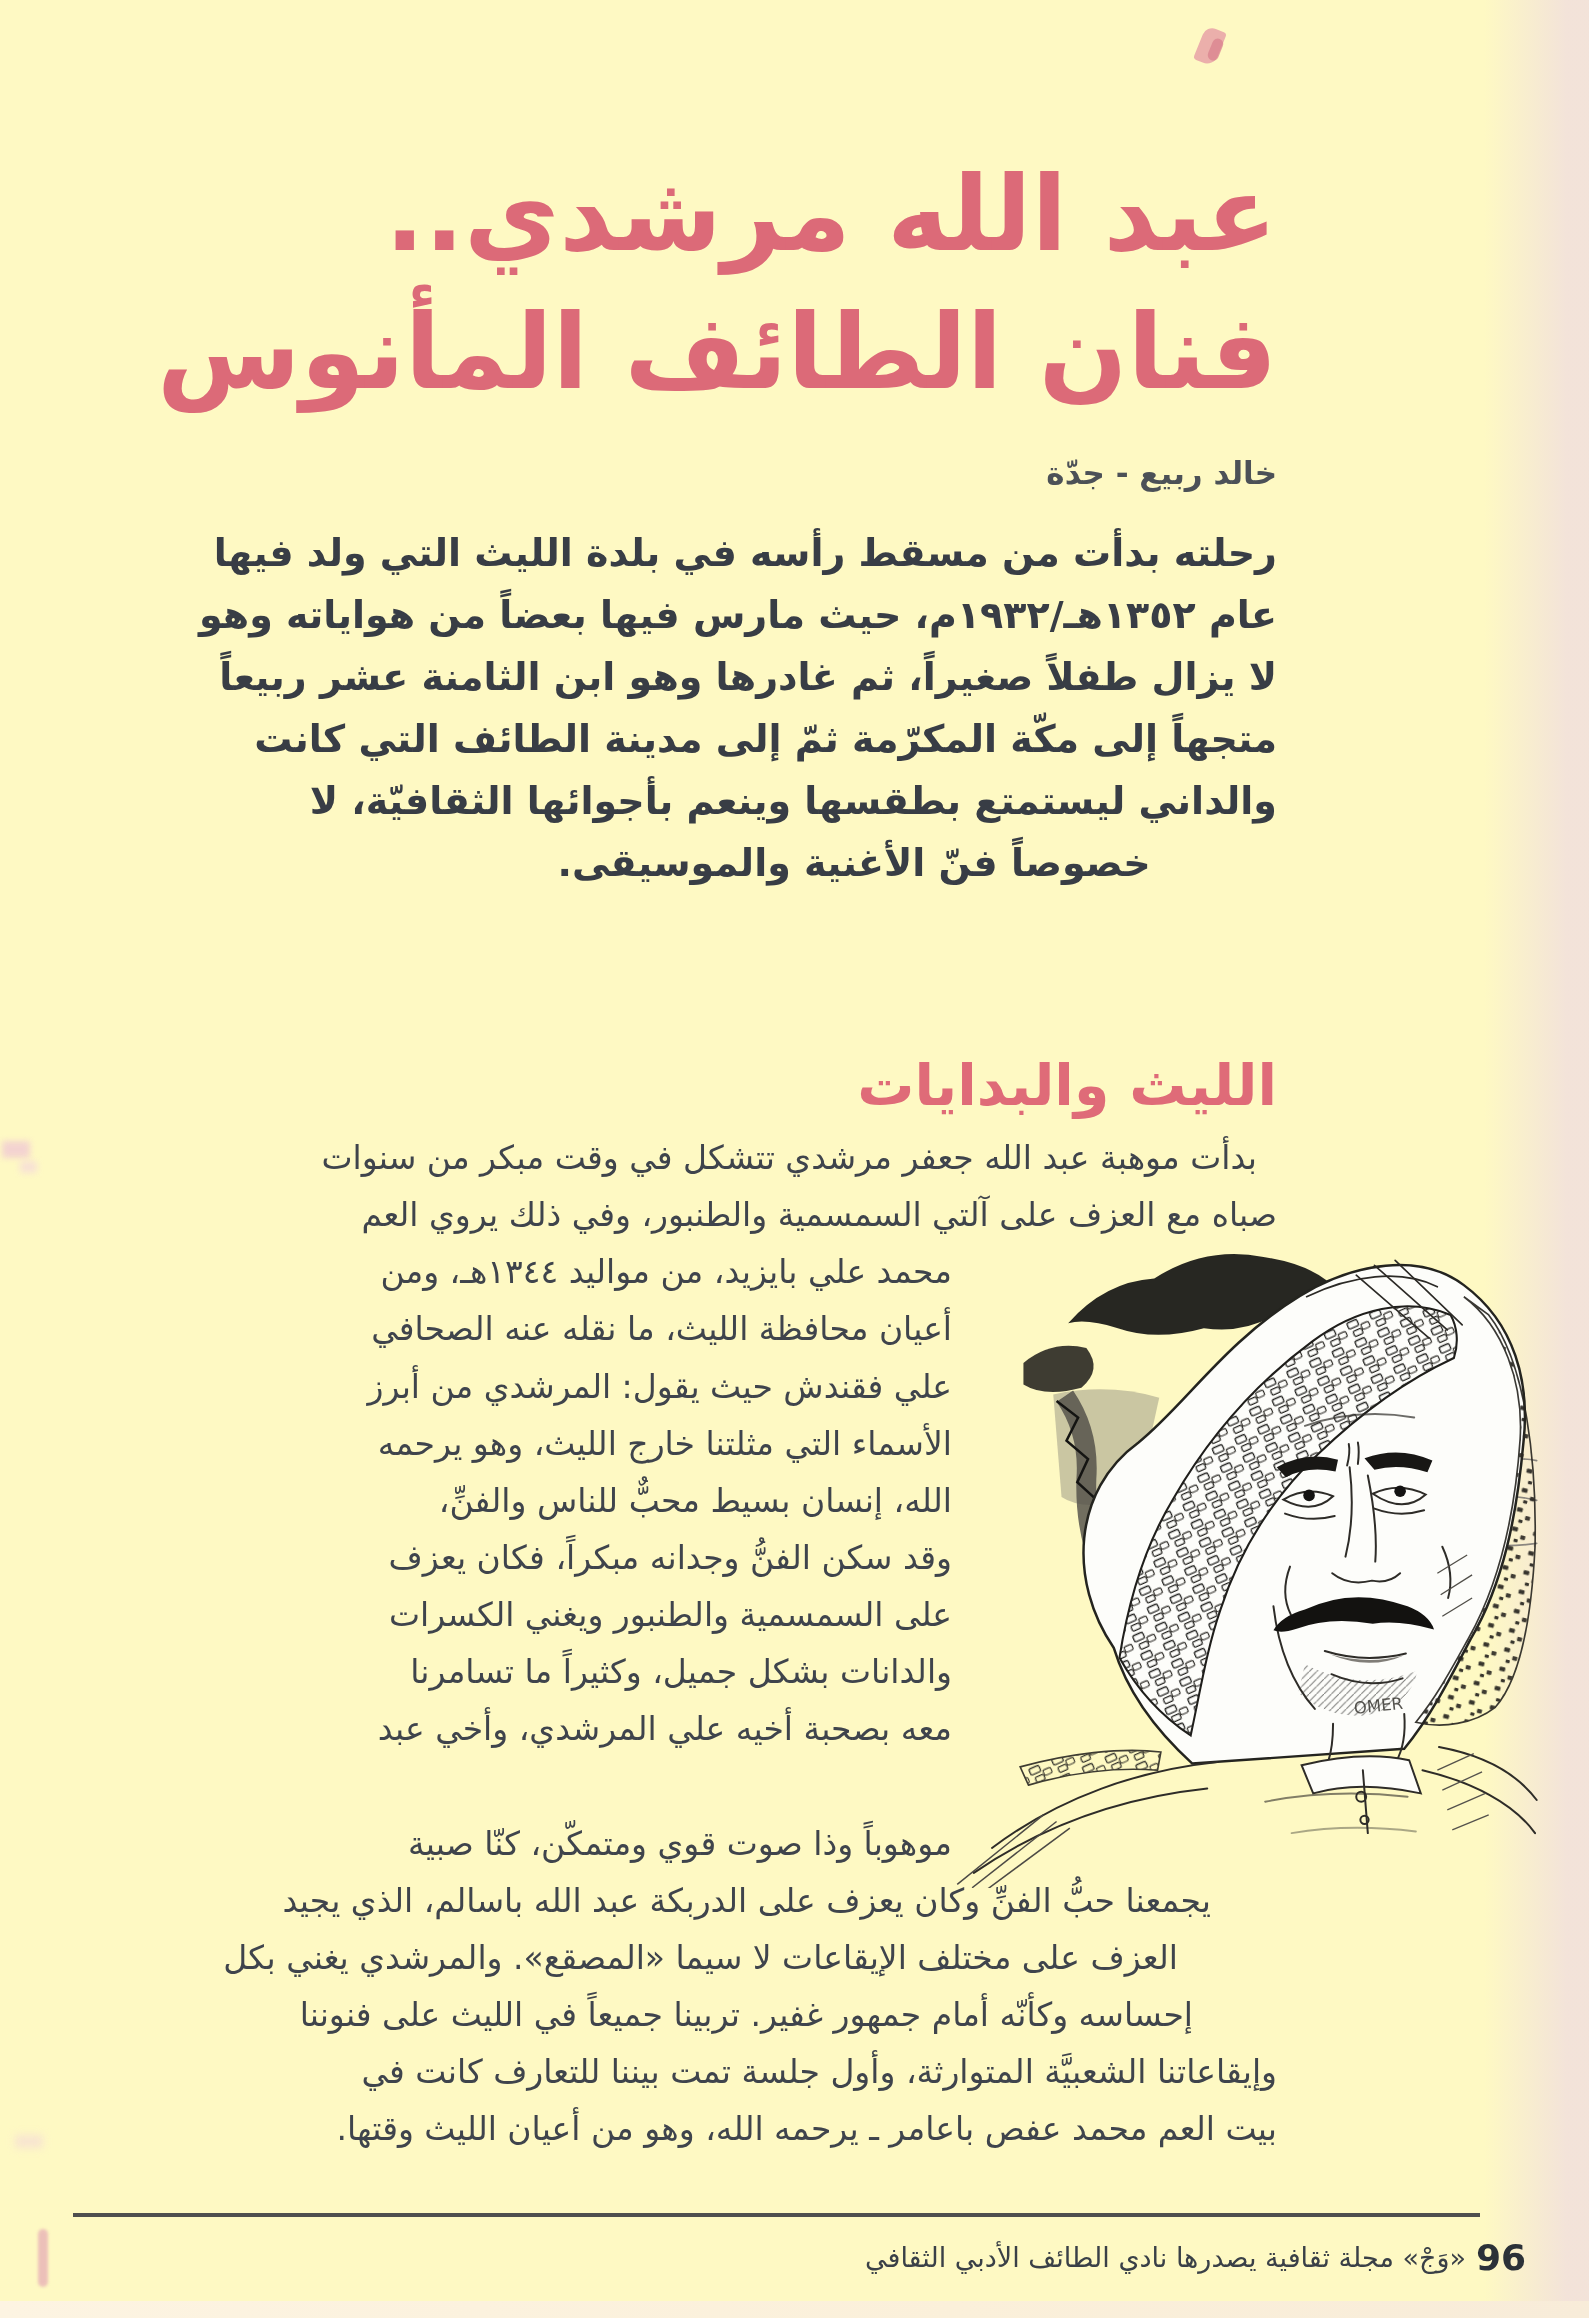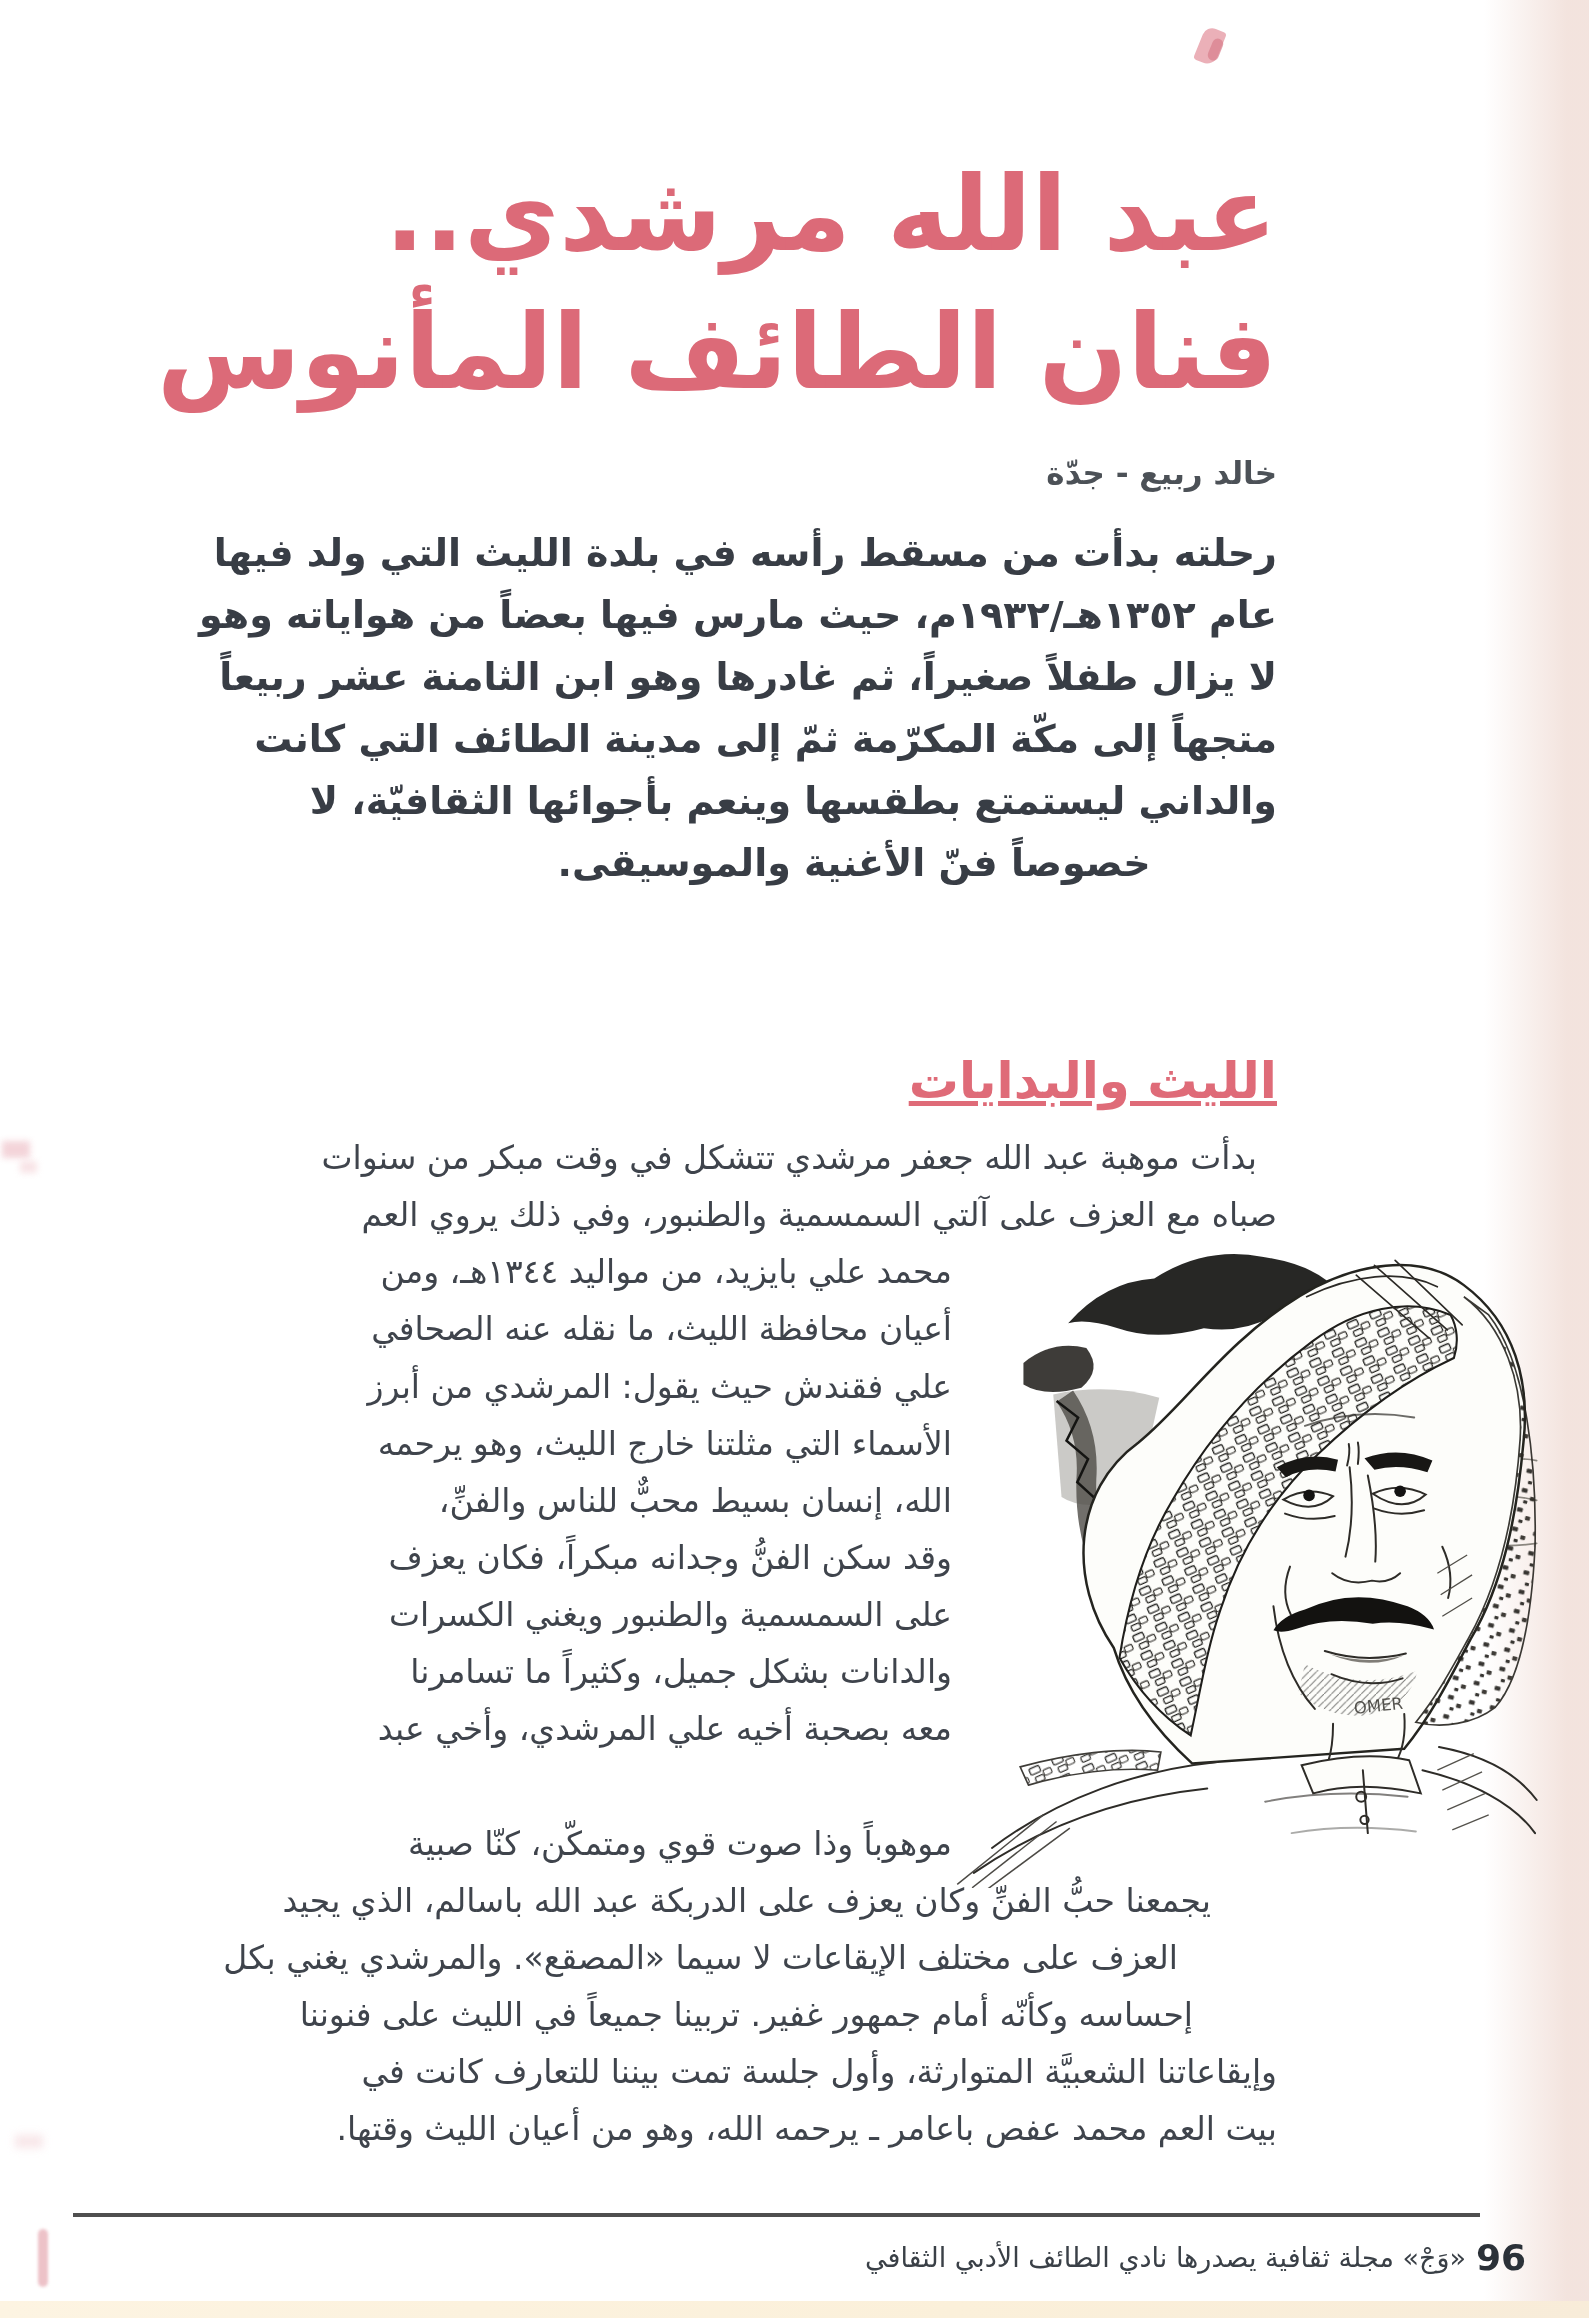--- a/index.html
+++ b/index.html
@@ -1,16 +1,16 @@
 <!DOCTYPE html>
 <html lang="ar" style="font-size:13.2px"><head>
 <meta charset="utf-8">
 <style>
   html,body{margin:0;padding:0;background:#e8e4de;}
-  #page{position:relative;width:1590px;height:2319px;background:#ffffff;overflow:hidden;
+  #page{position:relative;width:1590px;height:2319px;background:#fef9c3;overflow:hidden;
         font-family:"DejaVu Sans",sans-serif;}
   
   .edge-right{position:absolute;right:0;top:0;width:106px;height:100%;
       background:linear-gradient(to right,rgba(246,231,226,0),rgba(242,225,219,.92) 78%);}
   .edge-bottom{position:absolute;left:0;bottom:0;width:100%;height:18px;
       background:linear-gradient(to right,#fdf4e2,#fbf0da 60%,#f8ecd9);}
   
   .mark{position:absolute;pointer-events:none;}
   #mark-top{left:1199px;top:28px;width:21.5px;height:36px;background:#e59aa4;opacity:.78;
       border-radius:10px 3.3px 11.6px 3.3px;transform:rotate(22deg);}
@@ -29,21 +29,21 @@
   #title1{top:162px;}
   #title2{top:300px;}
   .byline{position:absolute;right:313px;top:455px;font-size:31px;font-weight:bold;color:#4c5157;}
 
   
   #intro{position:absolute;left:431px;top:522px;width:846px;color:#383d45;font-weight:bold;
       font-size:38px;}
   #intro .il{height:62px;line-height:62px;text-align:center;direction:rtl;white-space:nowrap;}
 
   
-  .sec-head{position:absolute;right:313px;top:1052px;font-size:50px;font-weight:bold;color:#df6b78;text-decoration:underline;}
+  .sec-head{position:absolute;right:313px;top:1052px;font-size:57px;font-weight:bold;color:#df6b78;}
 
   
   #bodycol{position:absolute;left:319px;top:1129px;width:958px;height:1089px;color:#3f444c;
       font-size:33px;}
   #bodycol .bl{position:absolute;height:57px;line-height:57px;direction:rtl;text-align:right;
       white-space:nowrap;}
   .b-full{left:0;width:958px;}
   .b-ind{left:54px;width:884px;}
   .b-narrow{left:0;width:633px;}
   .b-w14{left:0;width:892px;}

